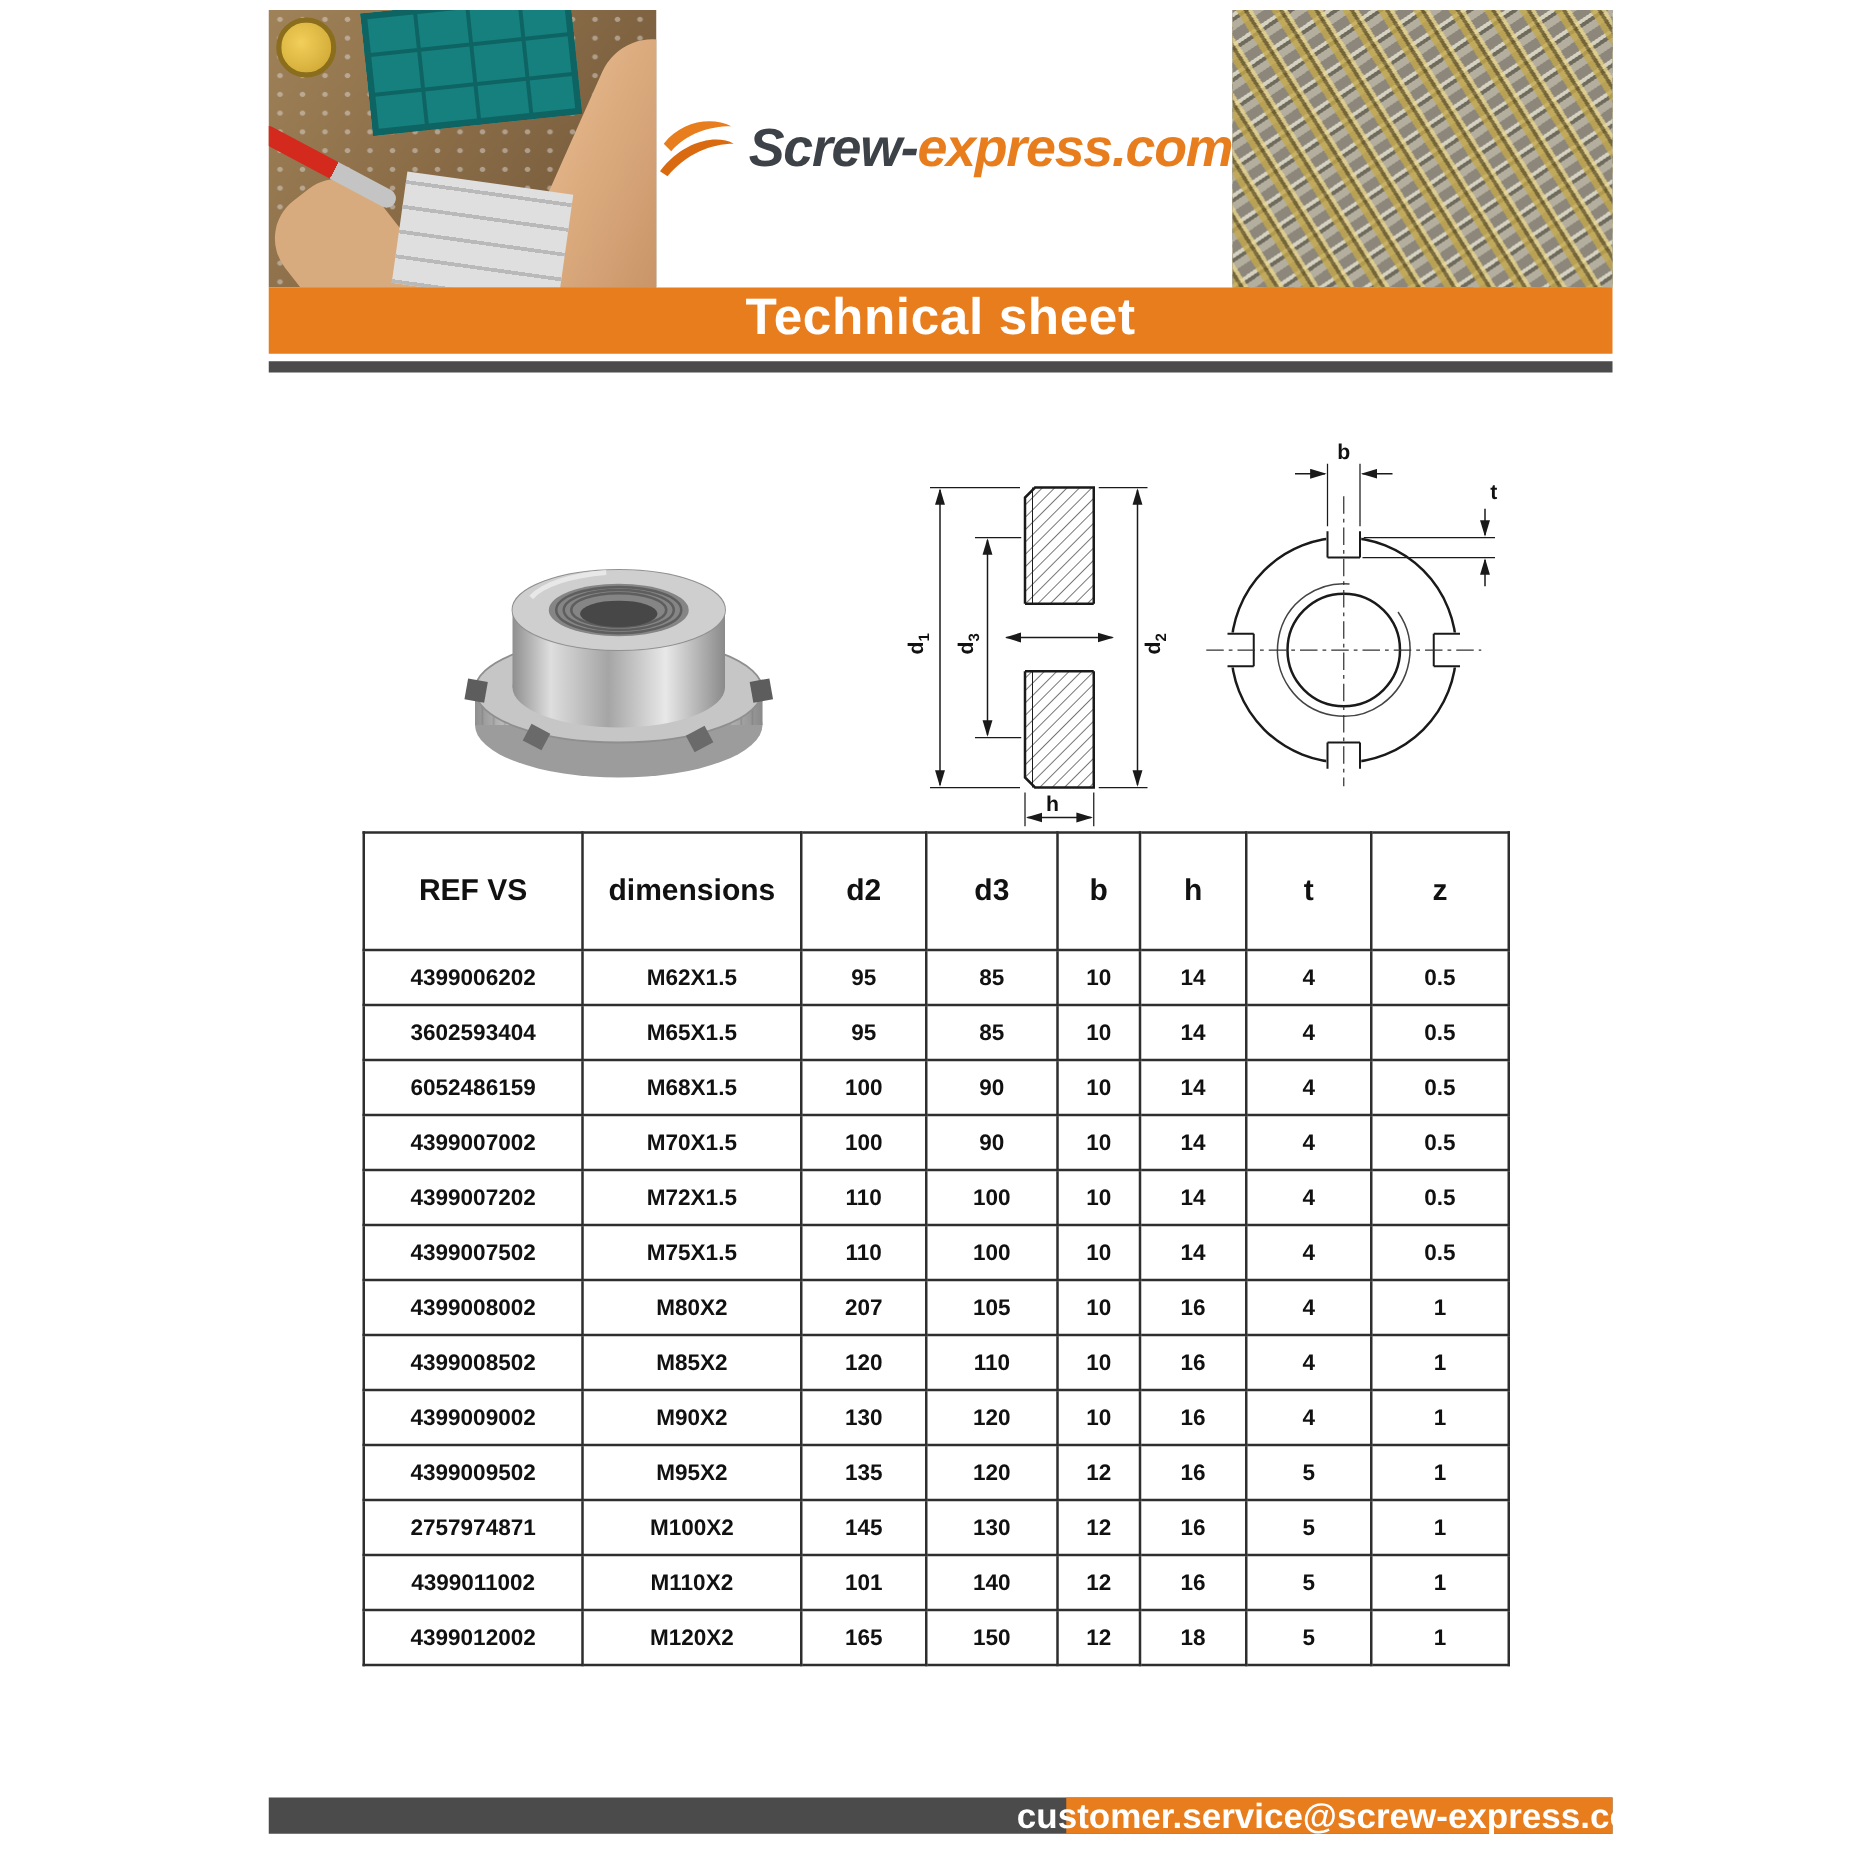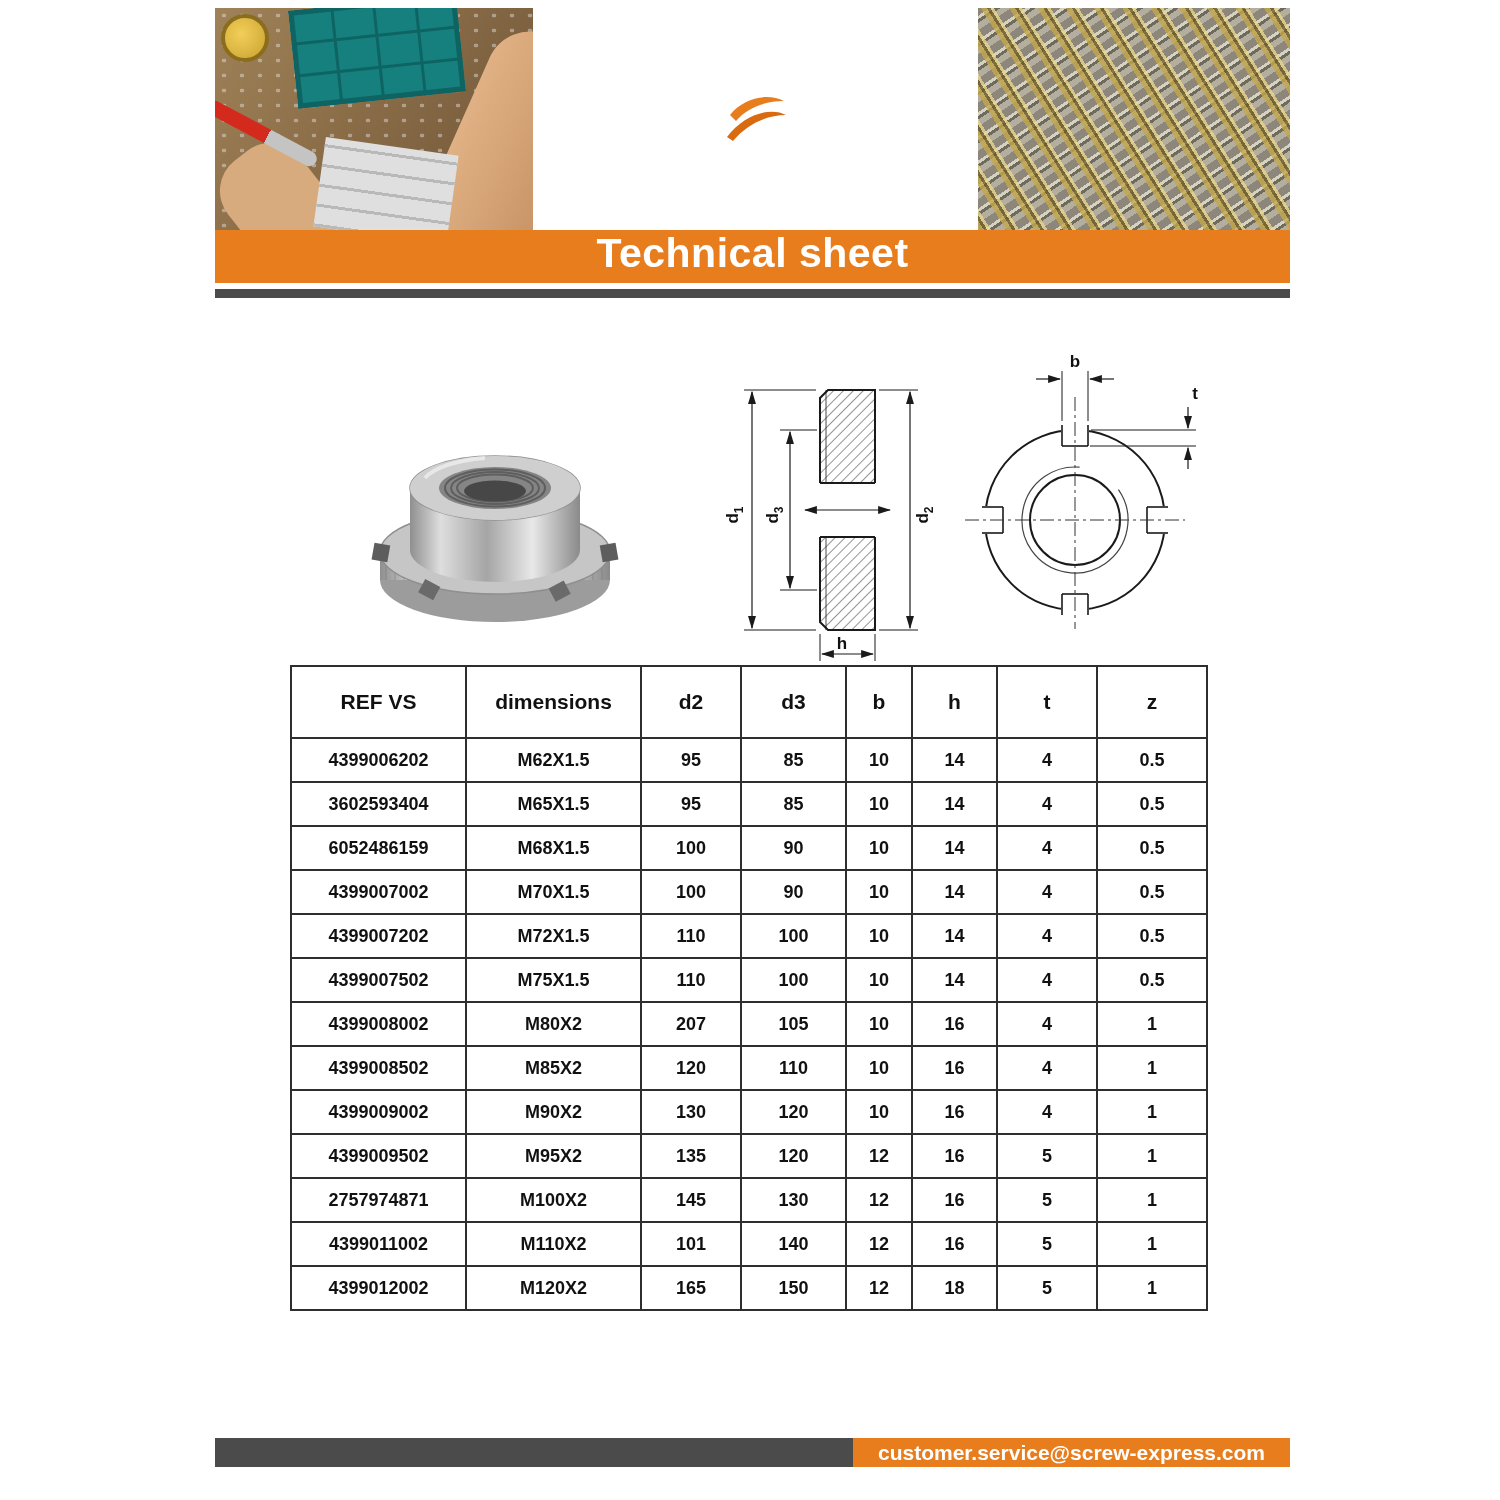--- a/index.html
+++ b/index.html
@@ -45,28 +45,28 @@
     background:var(--footer_gray,#4b4b4b); }
 
   
   svg.drawing { position:absolute; }
   .dim-label { font-weight:bold; font-size:17px; fill:#111; font-family:"Liberation Sans",sans-serif; }
 
   
   .spec-table { position:absolute; left:290px; top:665px; width:916px; border-collapse:collapse; table-layout:fixed; }
   .spec-table th, .spec-table td { border:2px solid #2e2e2e; text-align:center; vertical-align:middle;
     font-weight:bold; color:#111; }
-  .spec-table th { height:72px; font-size:21px; }
+  .spec-table th { height:94px; font-size:24px; }
   .spec-table td { height:44px; font-size:18px; }
 
   
   .footer { position:absolute; left:215px; top:1438px; width:1075px; height:29px; background:var(--footer_gray,#4b4b4b); }
   .footer-orange { position:absolute; right:0; top:0; height:100%; width:437px;
     background:var(--accent,#e87d1e); display:flex; align-items:center; justify-content:center; }
-  .footer-orange span { color:#fff; font-weight:bold; font-size:21px; white-space:nowrap; }
+  .footer-orange span { color:#fff; font-weight:bold; font-size:28px; white-space:nowrap; }
 </style>
 </head>
 <body>
 
 <div class="page">
 
   <div class="header">
     <div class="photo photo-left">
       <div class="dots"></div>
       <div class="ph-arm"></div>
@@ -75,20 +75,21 @@
       <div class="ph-tape"></div>
       <div class="ph-screwdriver"></div>
       <div class="ph-tray"></div>
     </div>
 
     <div class="logo-area">
       <svg width="64" height="56" viewBox="0 0 64 56">
         <path d="M6,24 C20,6 44,2 60,10 C42,10 24,16 12,30 Z" fill="#e87d1e"></path>
         <path d="M3,46 C21,22 48,16 62,24 C44,24 24,32 9,50 Z" fill="#d96a10"></path>
       </svg>
+      <span class="logo-text"><span class="logo-dark">Screw-</span><span class="logo-orange">express.com</span></span>
     </div>
 
     <div class="photo photo-right"></div>
   </div>
 
   <div class="banner">
     <span>Technical sheet</span>
   </div>
   <div class="banner-underline"></div>
 

